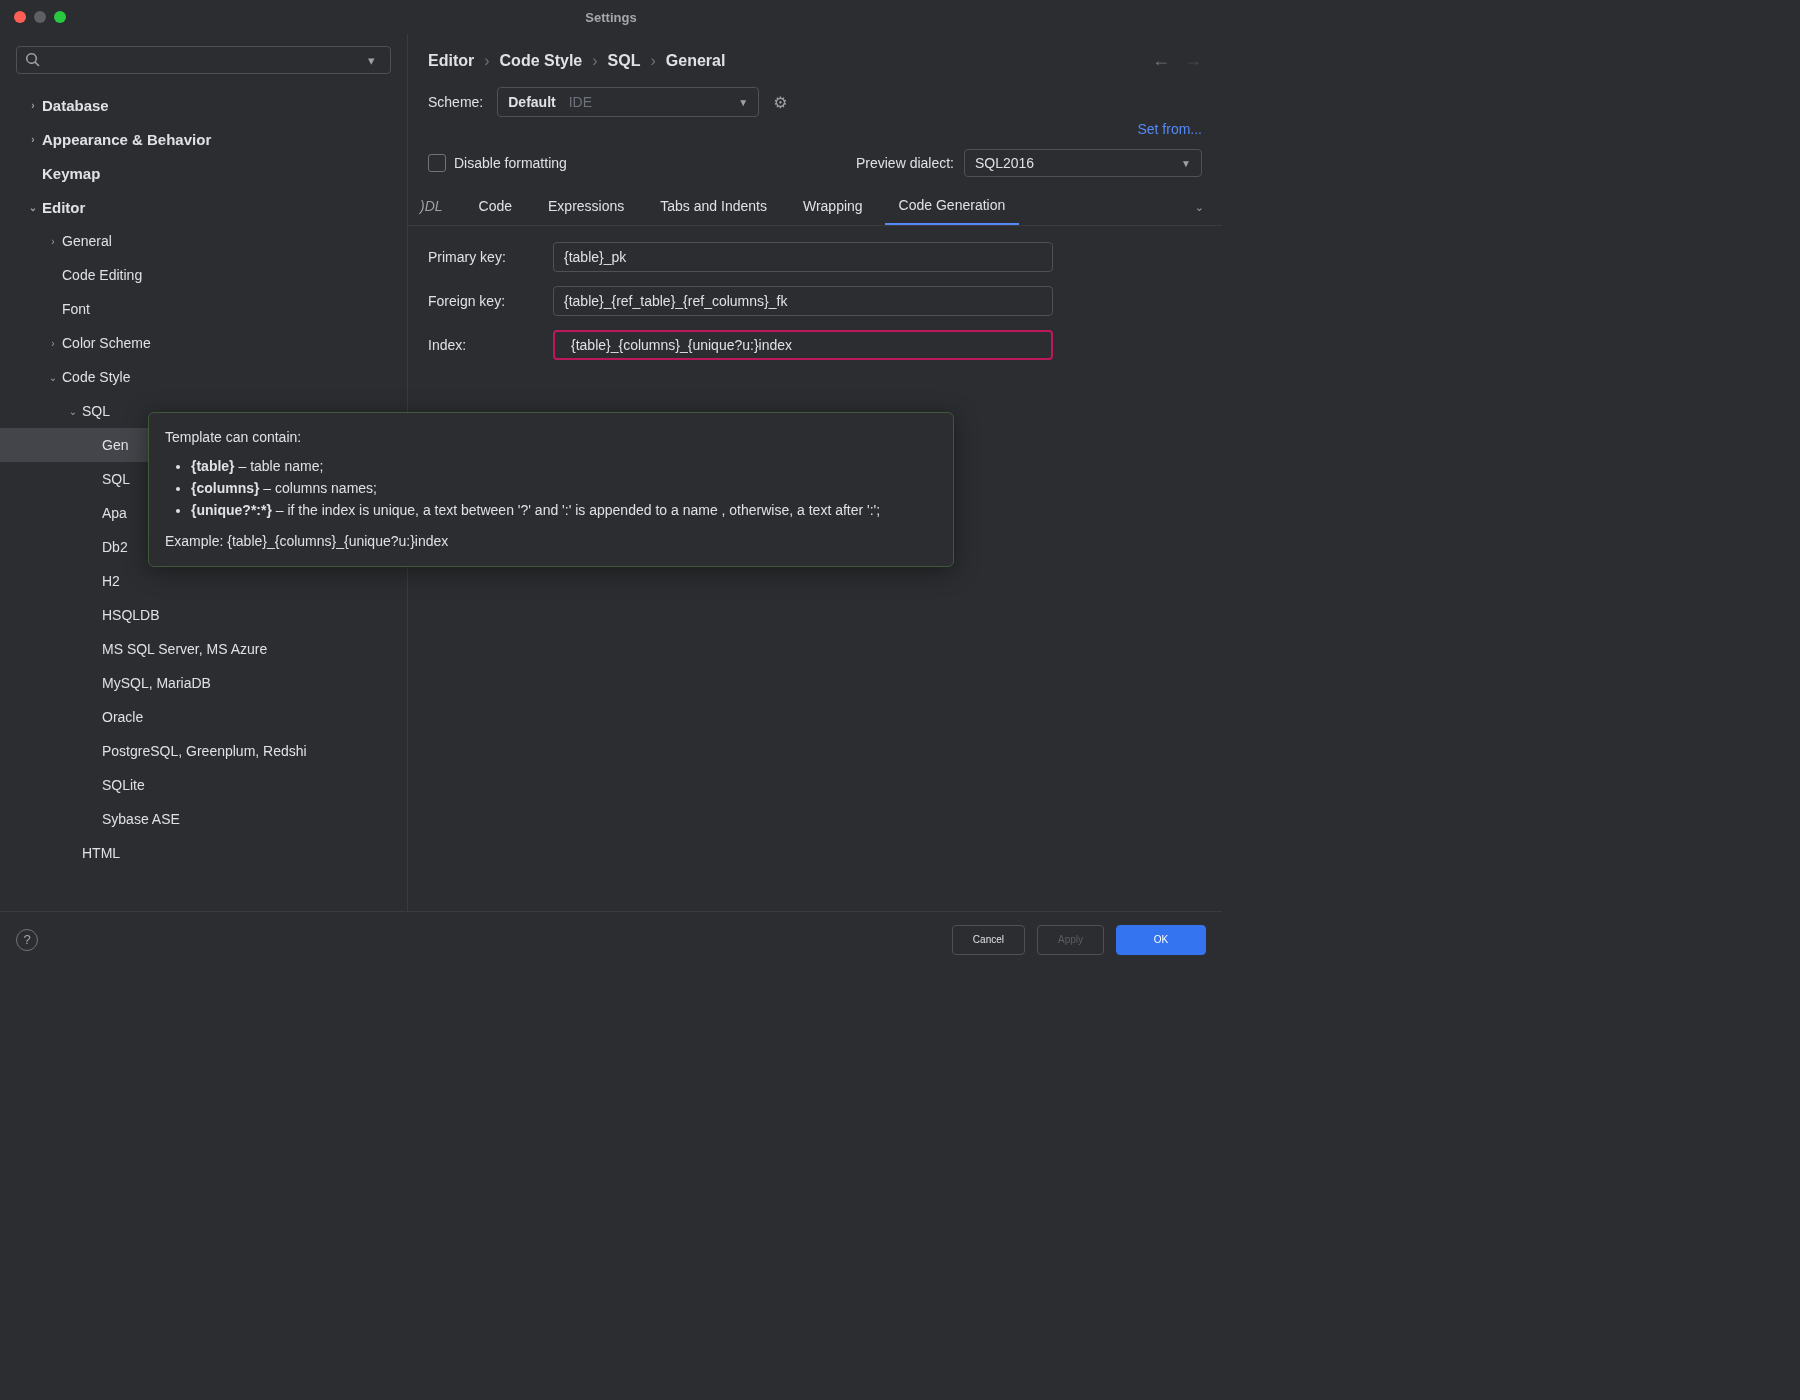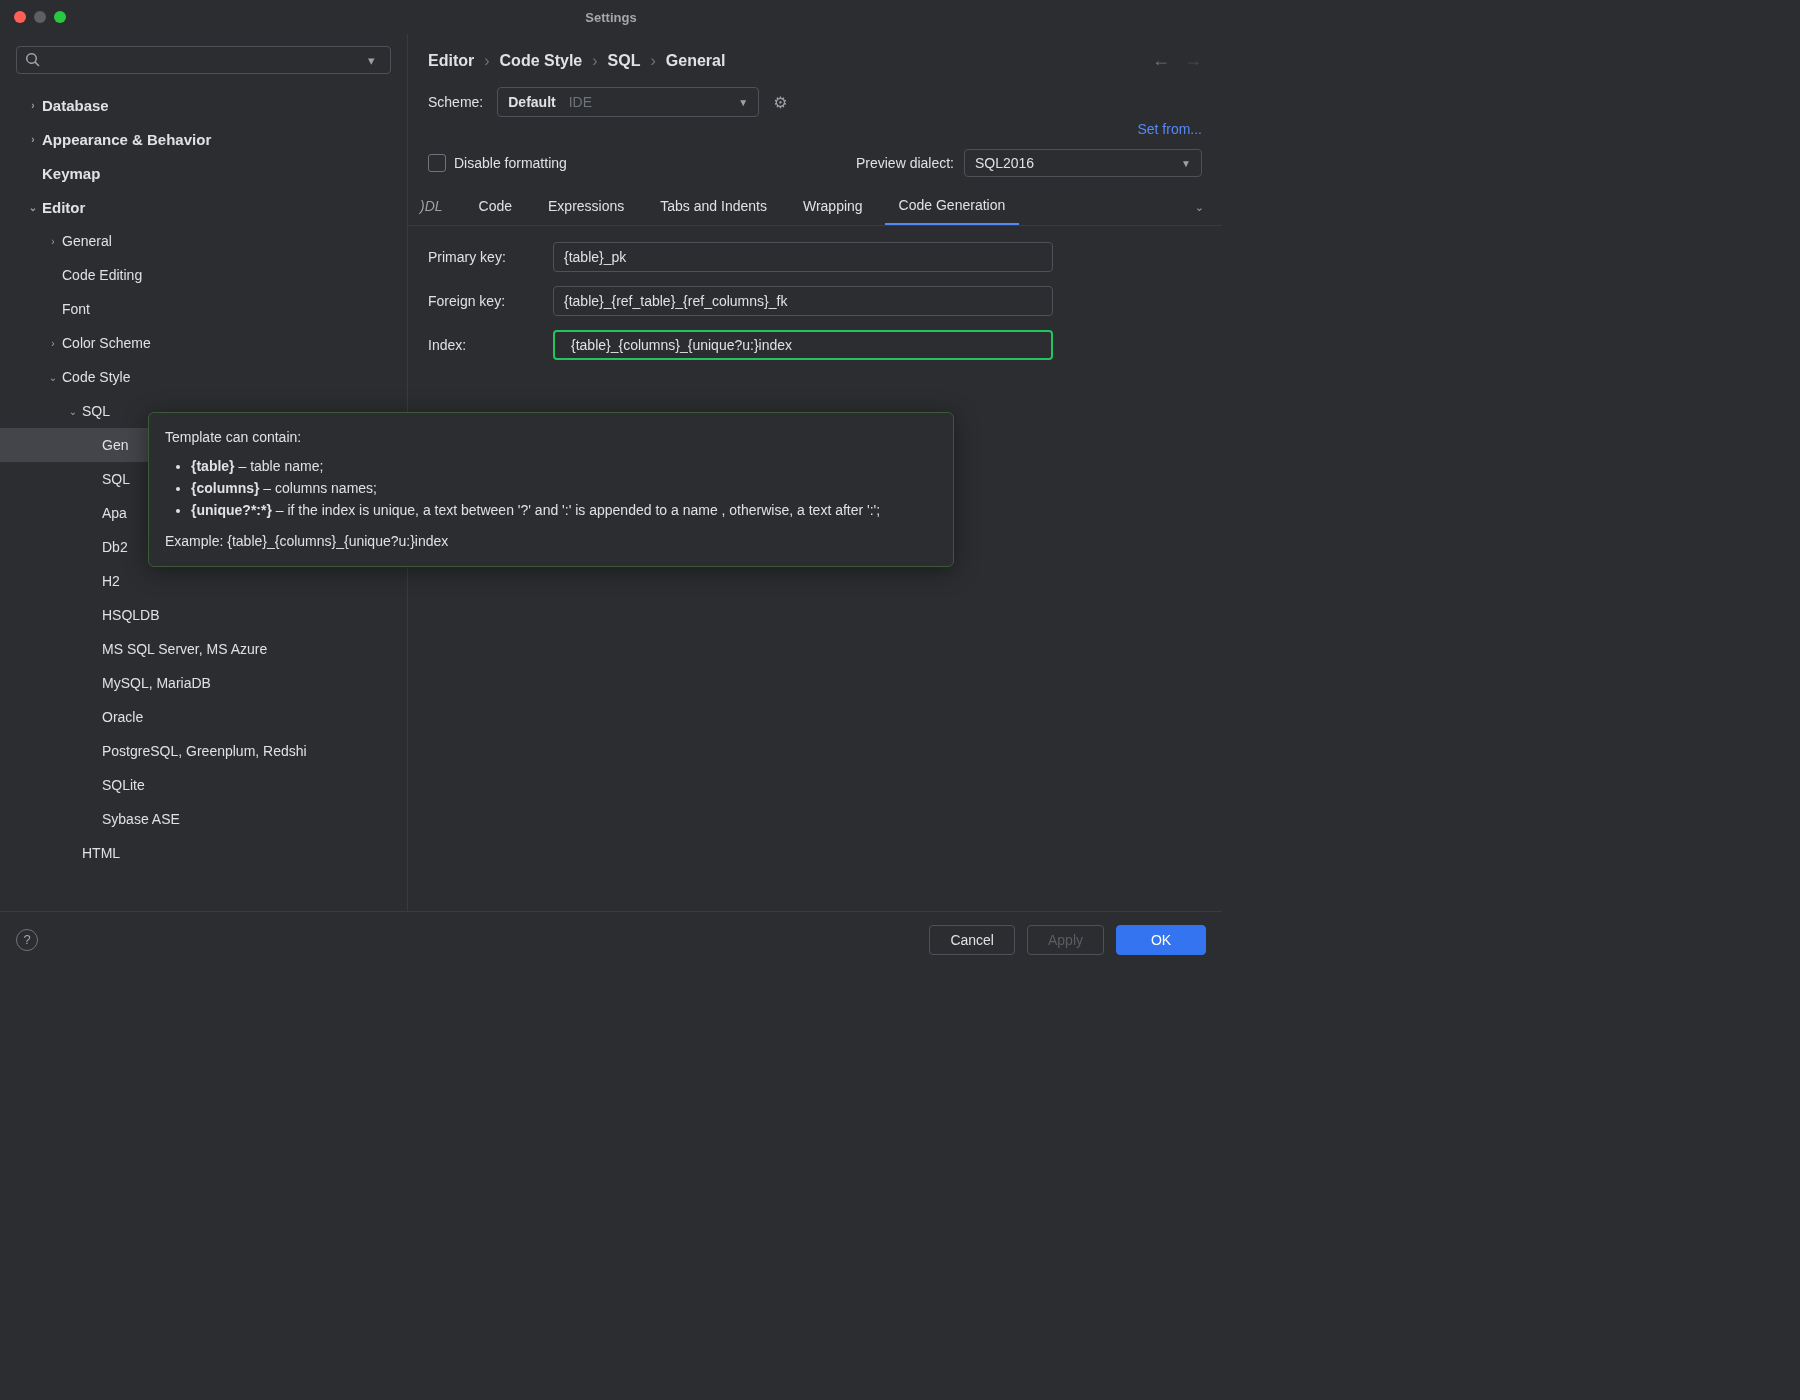--- a/index.html
+++ b/index.html
@@ -232,21 +232,21 @@
   background: #2b2d30;
   border: 1px solid #4e5157;
   border-radius: 4px;
   height: 30px;
   padding: 0 10px;
   color: #dfe1e5;
   font-size: 14px;
   outline: none;
 }
 .form-row input.tf.focus {
-  border: 2px solid #22c55e;
+  border: 2px solid #be185d;
   padding-left: 16px;
 }
 .tooltip {
   position: absolute;
   top: 412px;
   left: 148px;
   width: 806px;
   background: #2b2d30;
   border: 1px solid #3d5939;
   border-radius: 6px;
@@ -276,21 +276,21 @@
   align-items: center;
   justify-content: center;
   font-size: 13px;
   color: #a6a7aa;
 }
 .footer .spacer { flex: 1; }
 .btn {
   height: 30px;
   padding: 0 20px;
   border-radius: 4px;
-  font-size: 14px;
+  font-size: 10px;
   display: flex;
   align-items: center;
   justify-content: center;
   border: 1px solid #4e5157;
   background: #2b2d30;
   color: #dfe1e5;
   cursor: default;
 }
 .btn.disabled { color: #5a5d63; }
 .btn.primary { background: #3574f0; border-color: #3574f0; color: #fff; min-width: 90px; }

